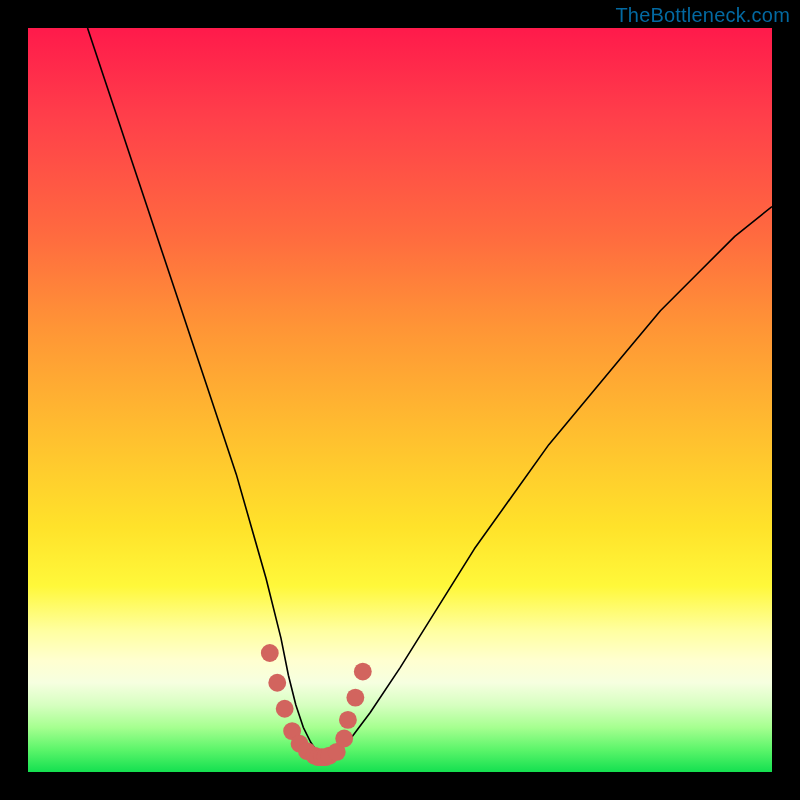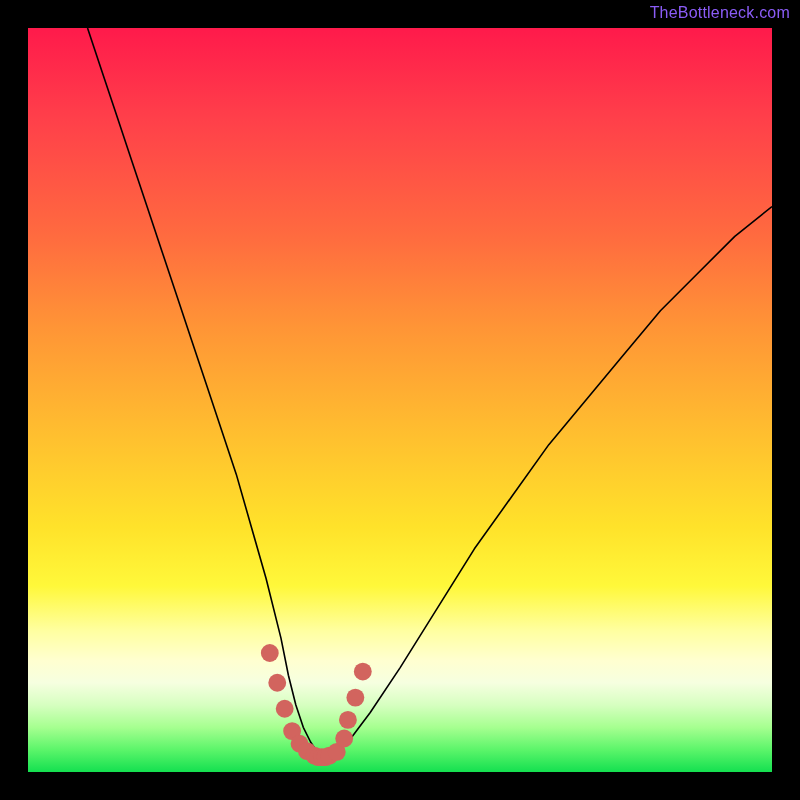--- a/index.html
+++ b/index.html
@@ -41,22 +41,22 @@
       #d6ffc0 91%,
       #a6ff90 94%,
       #5cf56a 97%,
       #14e050 100%
     );
   }
   .watermark {
     position: absolute;
     top: 4px;
     right: 10px;
-    color: #8b5cf6;
-    font-size: 16px;
+    color: #0369a1;
+    font-size: 20px;
     font-weight: 500;
     letter-spacing: 0.2px;
     margin-left: 28px;
   }
   svg.overlay {
     position: absolute;
     left: 28px;
     top: 28px;
     width: 744px;
     height: 744px;

